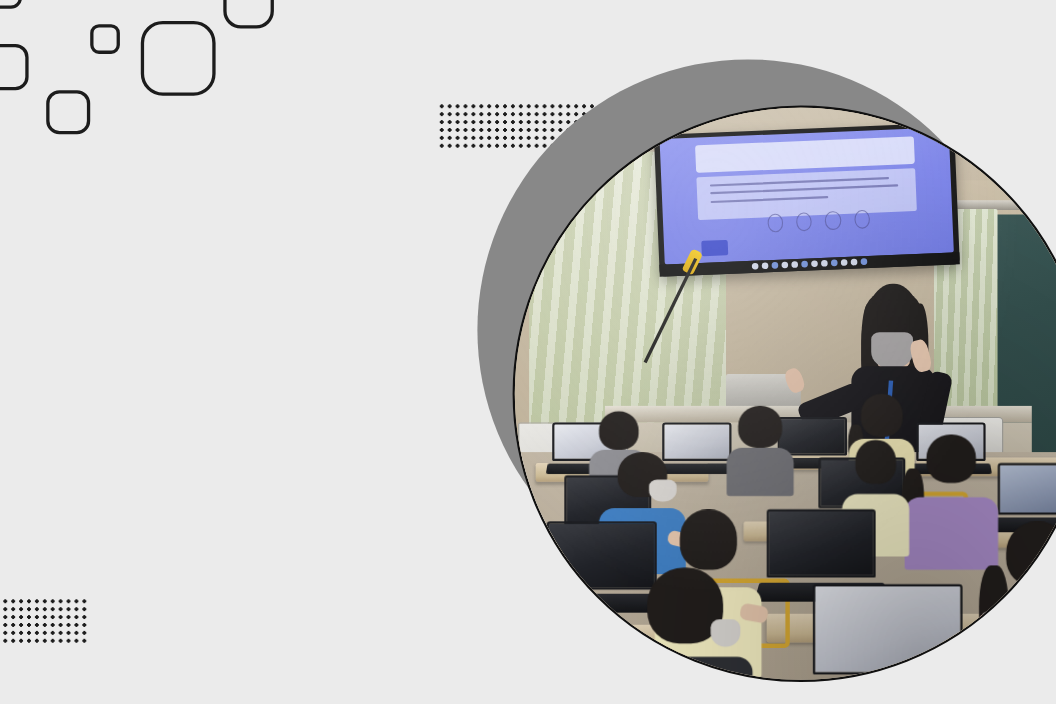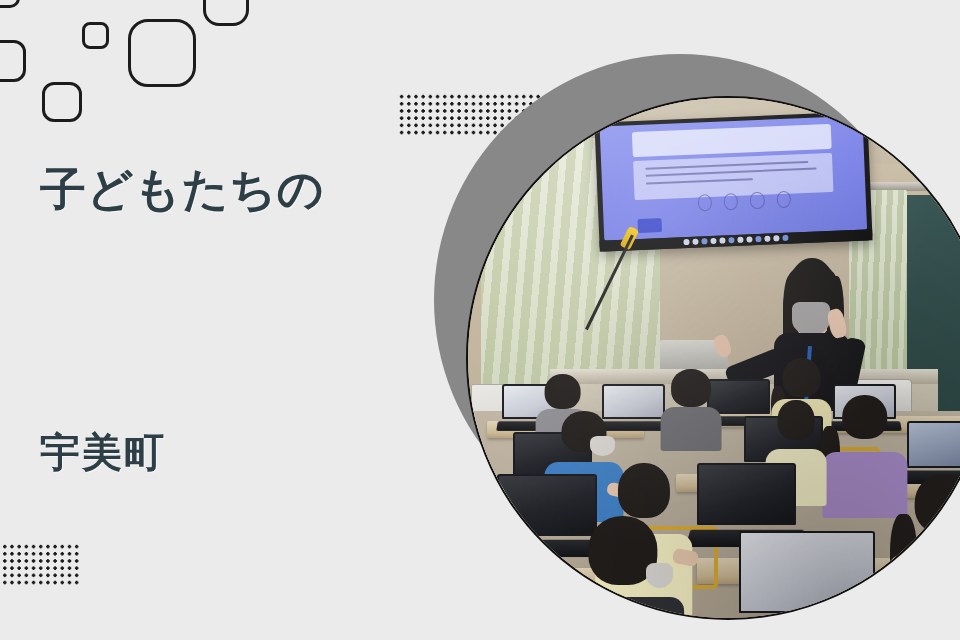--- a/index.html
+++ b/index.html
@@ -595,18 +595,16 @@
               repeating-linear-gradient(0deg,#f2b8bd 0 5px,#fdf2f3 5px 10px);"></div>
         </div>
 
         <div class="photo-grade"></div>
       </div>
     </div>
   </div>
 
   <div class="copy">
     <h1 class="headline">
-      <span class="ln">子どもたちの</span>
     </h1>
-    <p class="subline">宇美町</p>
   </div>
 
 </div>
 
 </body></html>

